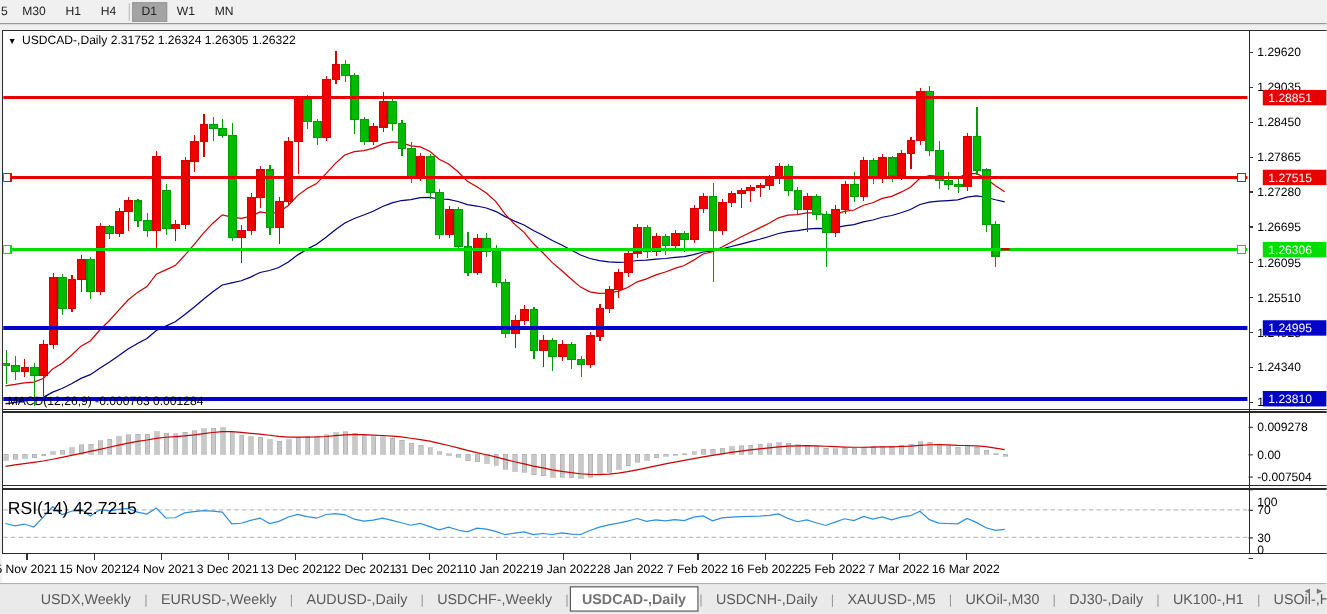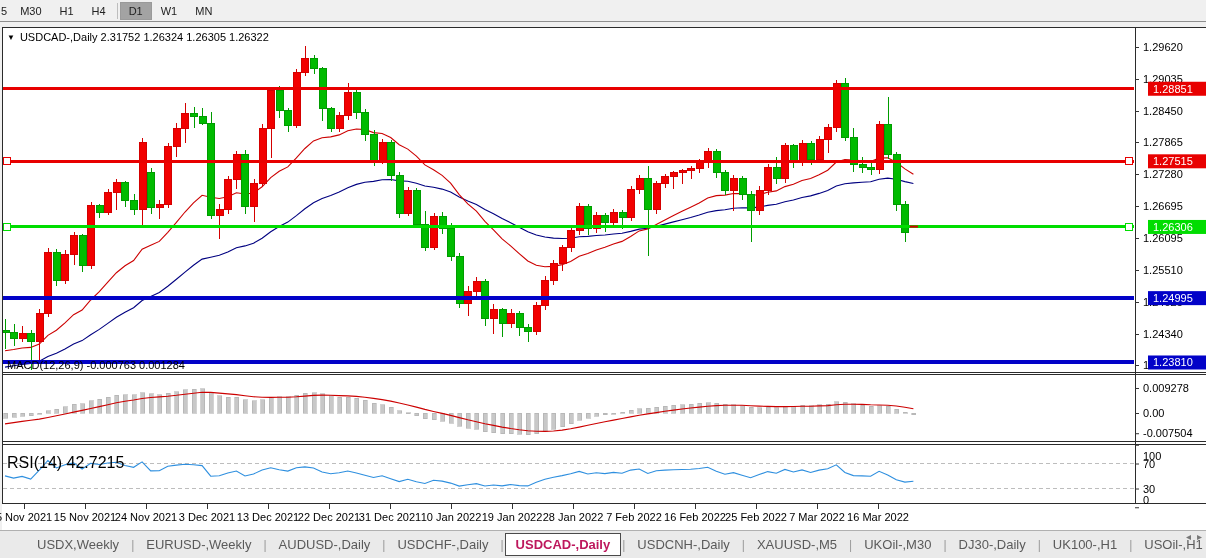--- a/index.html
+++ b/index.html
@@ -12,21 +12,21 @@
   .tf-sep{width:1px;height:16px;background:#bdbdbd;margin:0 2px;}
   #chart-svg{position:absolute;left:0;top:0;z-index:1;}
   #chart-title{position:absolute;left:7px;top:31px;z-index:2;font-size:11px;color:#000;
     display:flex;align-items:center;gap:5px;}
   #macd-label{position:absolute;left:7px;top:359px;z-index:2;font-size:11px;color:#000;}
   #rsi-label{position:absolute;left:7px;top:440px;z-index:2;font-size:16px;color:#000;margin-top:14px;}
   .dd-icon{font-size:8px;color:#000;}
   #tabbar{position:absolute;left:0;top:530px;width:1206px;height:28px;background:#eaeaea;
     border-top:1px solid #b0b0b0;display:flex;align-items:center;z-index:3;padding-left:26px;box-sizing:border-box;}
   .tab{font-size:13px;color:#5a5a5a;padding:3px 11px;white-space:nowrap;cursor:default;}
-  .tab.active{background:#ffffff;border:1px solid #4a4a4a;color:#be185d;font-weight:bold;padding:3px 10px;}
+  .tab.active{background:#ffffff;border:1px solid #4a4a4a;color:#737373;font-weight:bold;padding:3px 10px;}
   .tab-sep{color:#9a9a9a;font-size:12px;padding:0 1px;}
   #tab-scroll{position:absolute;right:4px;top:531px;z-index:4;display:flex;gap:6px;}
   .scroll-btn{font-size:10px;color:#777;cursor:default;}
 </style>
 </head>
 <body>
 
 <div id="toolbar">
     <div class="tf-btn partial">5</div>
     <div class="tf-btn">M30</div>
@@ -737,21 +737,21 @@
 <div id="macd-label">MACD(12,26,9) -0.000763 0.001284</div>
 <div id="rsi-label">RSI(14) 42.7215</div>
 
 <div id="tabbar">
     <div class="tab">USDX,Weekly</div>
     <span class="tab-sep">|</span>
     <div class="tab">EURUSD-,Weekly</div>
     <span class="tab-sep">|</span>
     <div class="tab">AUDUSD-,Daily</div>
     <span class="tab-sep">|</span>
-    <div class="tab">USDCHF-,Daily</div>
+    <div class="tab">USDCHF-,Weekly</div>
     <span class="tab-sep">|</span>
     <div class="tab active">USDCAD-,Daily</div>
     <span class="tab-sep">|</span>
     <div class="tab">USDCNH-,Daily</div>
     <span class="tab-sep">|</span>
     <div class="tab">XAUUSD-,M5</div>
     <span class="tab-sep">|</span>
     <div class="tab">UKOil-,M30</div>
     <span class="tab-sep">|</span>
     <div class="tab">DJ30-,Daily</div>

